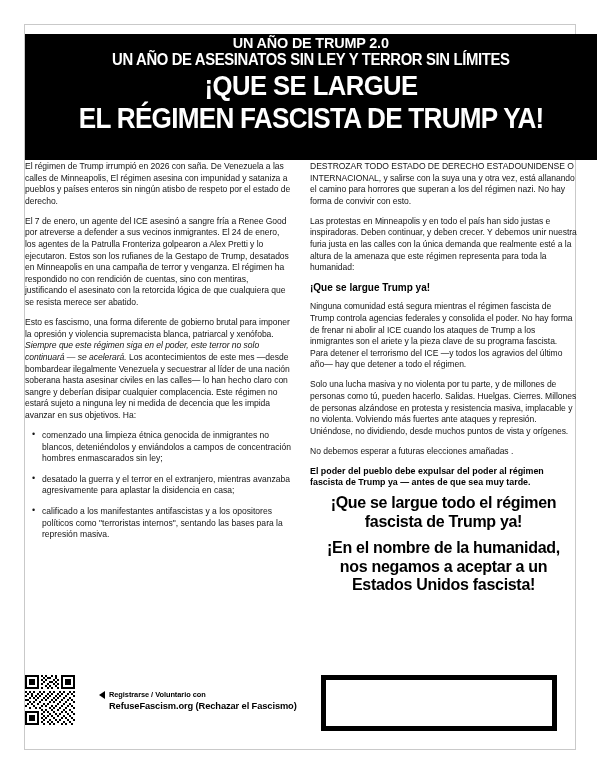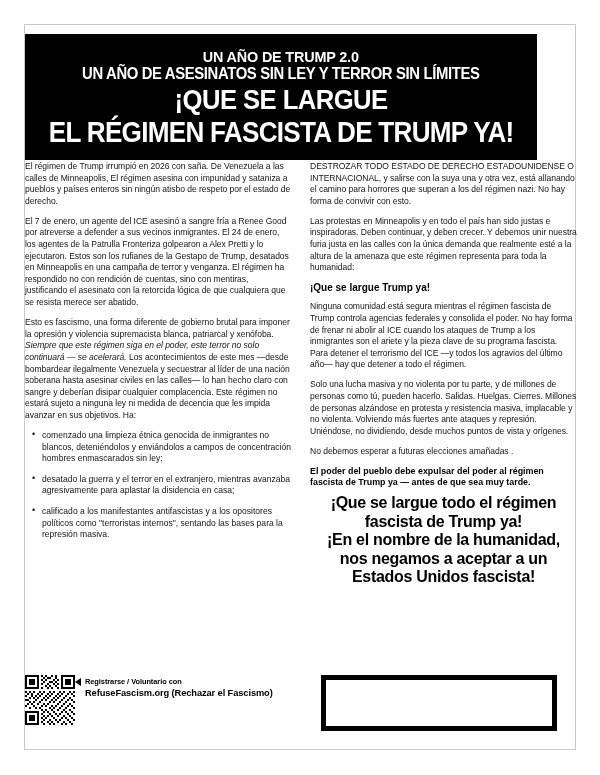--- a/index.html
+++ b/index.html
@@ -26,29 +26,28 @@
     background: #ffffff;
     border: 1px solid #c9c9c9;
     box-sizing: border-box;
   }
 
   
   .banner {
     position: absolute;
     left: 0px;
     top: 9px;
-    width: 512px;
+    width: 572px;
     height: 126px;
     background: #000000;
     color: #ffffff;
     box-sizing: border-box;
     display: flex;
     flex-direction: column;
     align-items: center;
-    justify-content: center;
     text-align: center;
     overflow: hidden;
   }
   .banner-kicker {
     font-weight: 700;
     font-size: 15.5px;
     line-height: 17px;
     letter-spacing: -0.2px;
     transform: scaleX(0.93);
     white-space: nowrap;
@@ -135,32 +134,32 @@
   .slogan-block {
     text-align: center;
     margin-top: 4px;
   }
   .slogan {
     font-weight: 700;
     color: #000;
     letter-spacing: -0.3px;
   }
   .slogan.s1 { font-size: 17.5px; line-height: 20px; margin-bottom: 5px; }
-  .slogan.s2 { font-size: 16px;   line-height: 18.5px; }
+  .slogan.s2 { font-size: 16px;   line-height: 18.5px; margin-bottom: 8px; }
   .slogan.s3 { font-size: 16px;   line-height: 18.5px; }
 
   
   .footer-left {
     position: absolute;
     left: 0px;
     top: 650px;
     width: 280px;
     display: flex;
-    align-items: flex-start;
-    gap: 0;
+    align-items: center;
+    gap: 24px;
   }
   .qr {
     width: 50px;
     height: 50px;
     flex: 0 0 50px;
     image-rendering: pixelated;
   }
   .contact {
     padding-top: 2px;
   }

